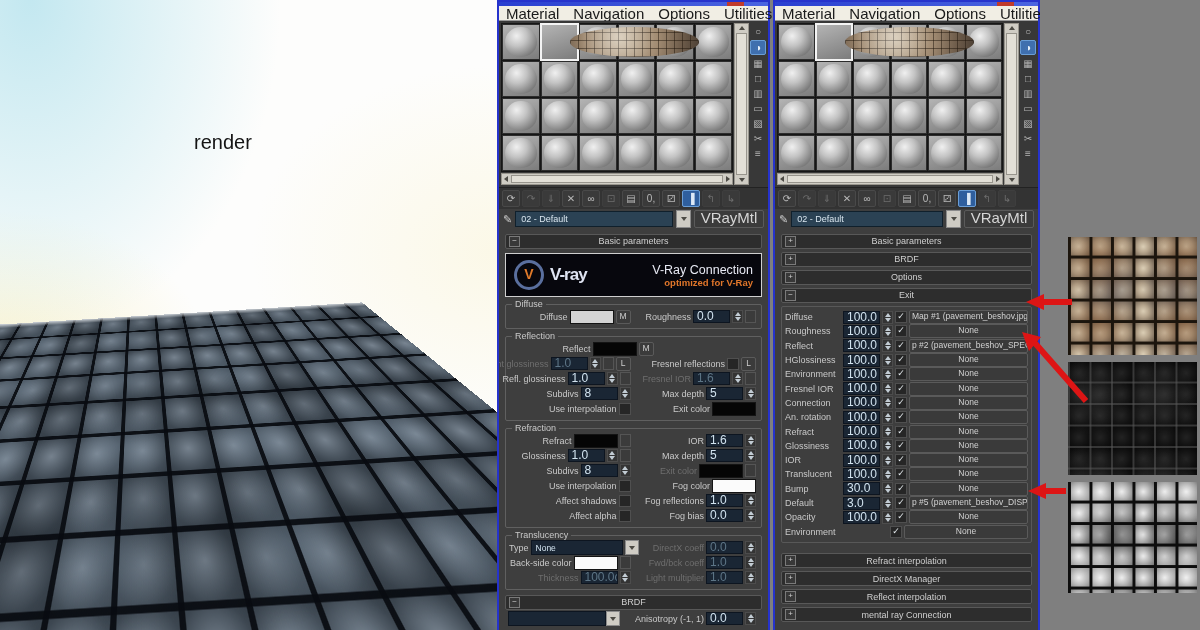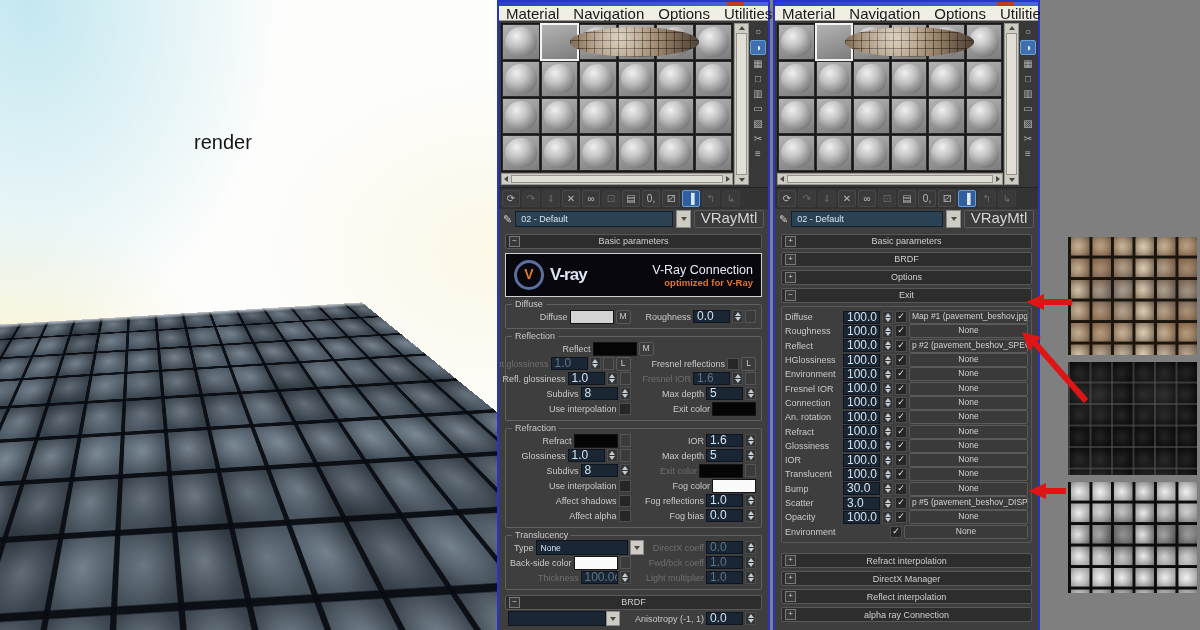--- a/index.html
+++ b/index.html
@@ -489,21 +489,21 @@
               <span class="tri up"></span>
               <span class="tri dn"></span>
             </span>
         </div>
       </div>
     </div>
 
     <div class="group">
       <span class="gtitle">Translucency</span>
       <div class="prow">
-        <div class="half" style="justify-content:space-between;padding-left:6px">
+        <div class="half" style="justify-content:center;padding-left:6px">
           <span class="lab">Type</span>
           <span class="dd">None</span>
           <span class="ddarrow">
               <span class="tri dn"></span>
             </span>
         </div>
         <div class="half">
           <span class="lab dis">DirectX coeff</span>
           <span class="field dim">0.0</span>
           <span class="spin">
@@ -842,21 +842,21 @@
         <span class="mlabel">Bump</span>
         <span class="field">30.0</span>
         <span class="spin">
             <span class="tri up"></span>
             <span class="tri dn"></span>
           </span>
         <span class="cbx">✓</span>
         <span class="mapbtn">None</span>
       </div>
       <div class="mrow">
-        <span class="mlabel">Scatter</span>
+        <span class="mlabel">Default</span>
         <span class="field">3.0</span>
         <span class="spin">
             <span class="tri up"></span>
             <span class="tri dn"></span>
           </span>
         <span class="cbx">✓</span>
         <span class="mapbtn">p #5 (pavement_beshov_DISP.bmp)</span>
       </div>
       <div class="mrow">
         <span class="mlabel">Opacity</span>
@@ -884,21 +884,21 @@
     <div class="rollout">
       <span class="pm">+</span>
       <span class="rtitle">DirectX Manager</span>
     </div>
     <div class="rollout">
       <span class="pm">+</span>
       <span class="rtitle">Reflect interpolation</span>
     </div>
     <div class="rollout">
       <span class="pm">+</span>
-      <span class="rtitle">alpha ray Connection</span>
+      <span class="rtitle">mental ray Connection</span>
     </div>
   </div>
 </div>
 
 <div class="sidebar">
   <div class="tex" id="tex1"></div>
   <div class="tex" id="tex2"></div>
   <div class="tex" id="tex3"></div>
 </div>
 

